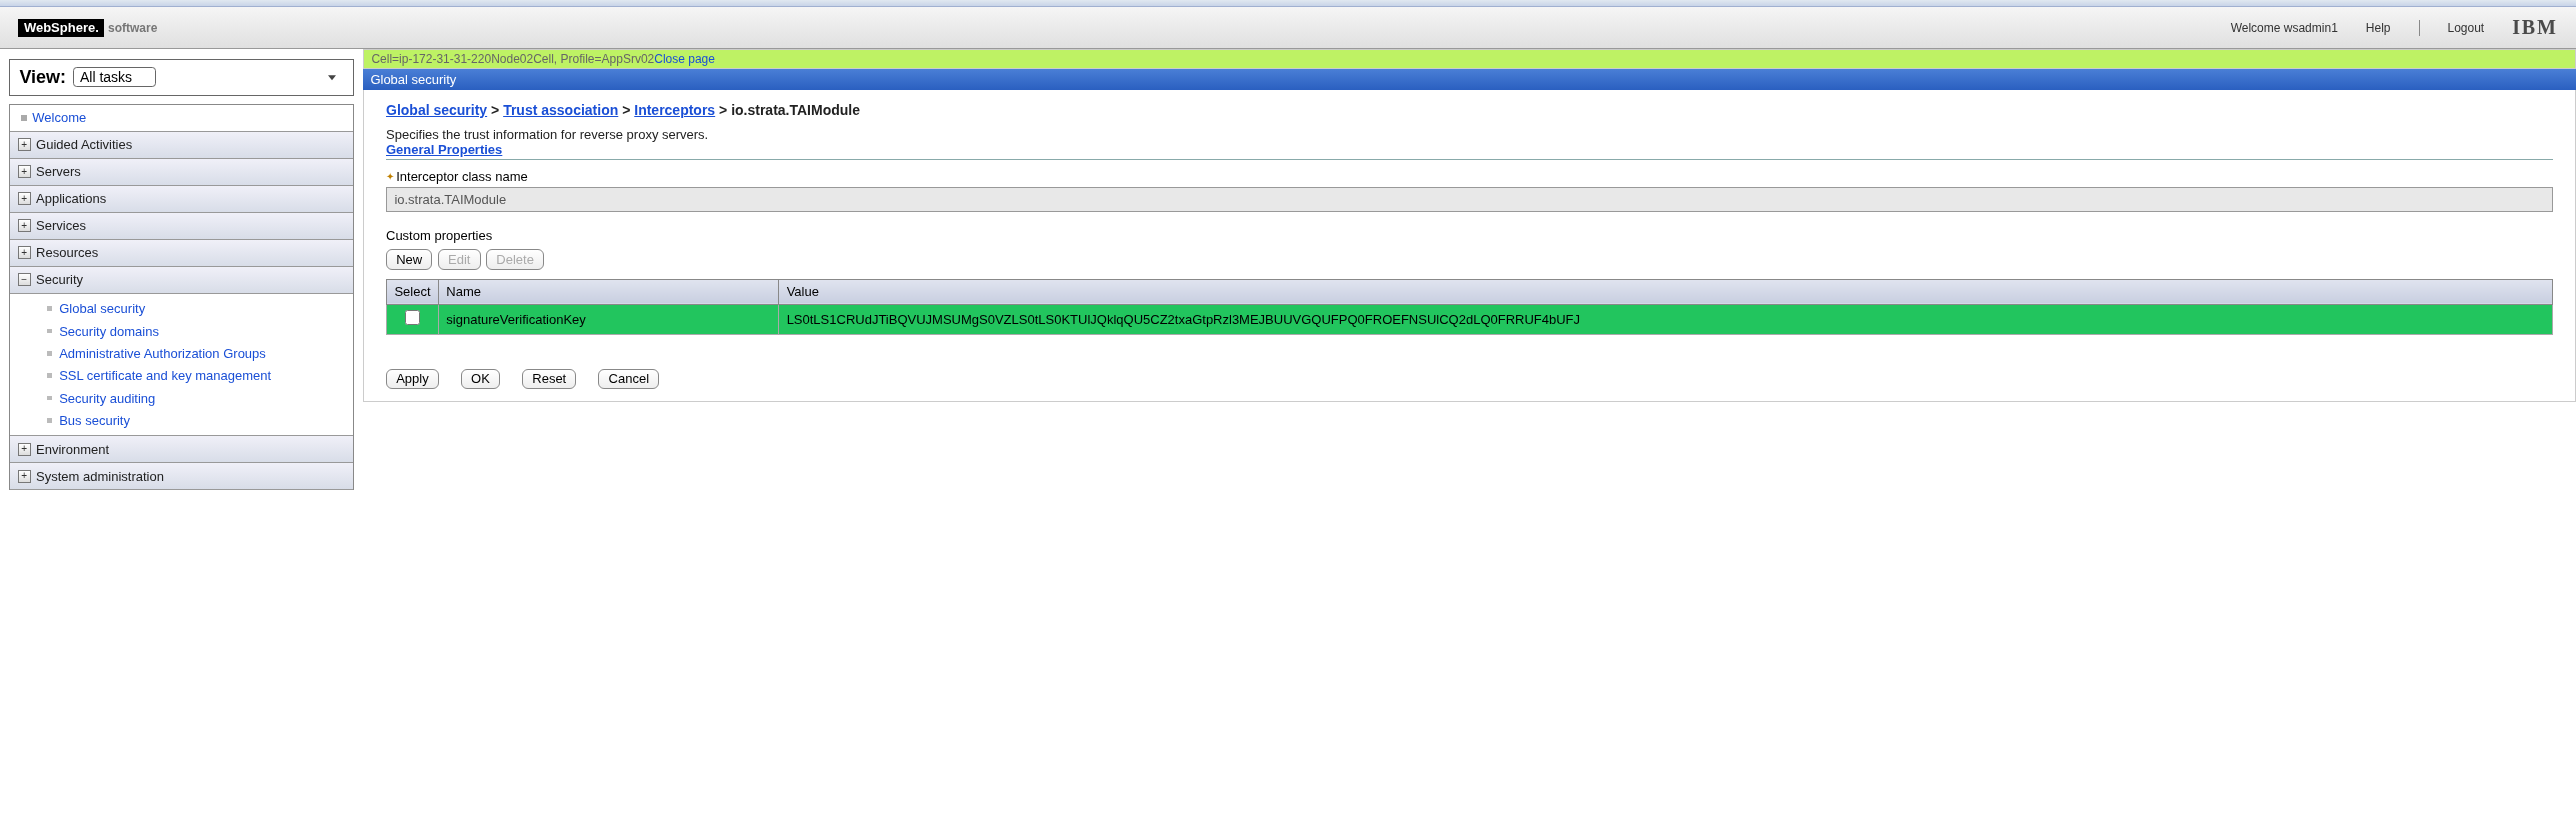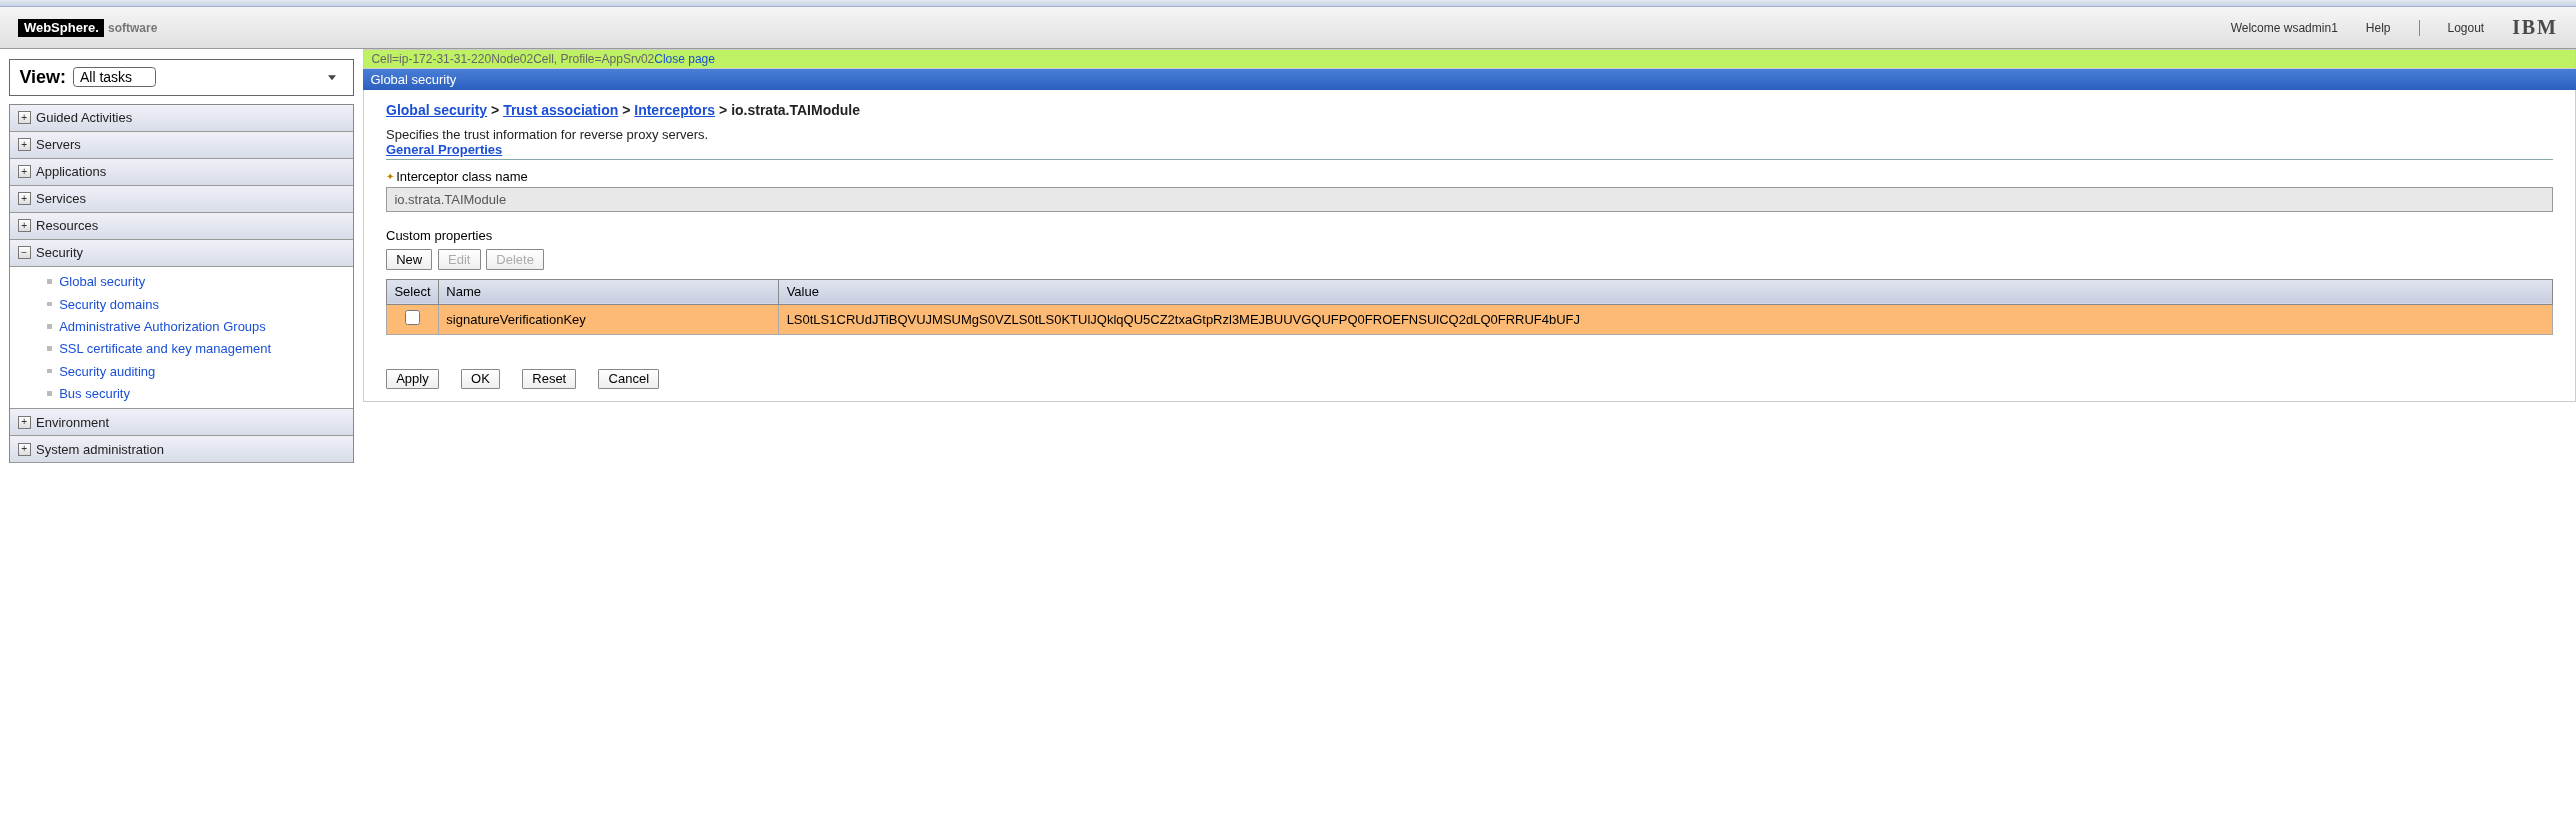--- a/index.html
+++ b/index.html
@@ -258,21 +258,21 @@
       display: flex;
       gap: 5.5px;
       margin-bottom: 9.2px;
     }
     .btn {
       border: 0.9px solid #888;
       background: linear-gradient(180deg, #fff 0%, #eee 100%);
       padding: 1.8px 9.2px;
       font-size: 13px;
       cursor: pointer;
-      border-radius: 1px;
+      border-radius: 6px;
     }
     .btn:disabled {
       color: #aaa;
       cursor: default;
     }
     .table {
       border-collapse: collapse;
       width: 100%;
       border: 0.9px solid #888;
     }
@@ -281,21 +281,21 @@
       background: linear-gradient(180deg, #e0e4ef 0%, #c8cee0 100%);
       border: 0.9px solid #888;
       padding: 4.6px 7.4px;
       font-weight: normal;
       font-size: 13px;
     }
     .table td {
       border: 0.9px solid #aaa;
       padding: 5.5px 7.4px;
       font-size: 13px;
-      background: #fdba74;
+      background: #22c55e;
       white-space: nowrap;
     }
     .table td.select-cell {
       text-align: center;
       width: 46px;
     }
     .checkbox {
       width: 14.7px;
       height: 14.7px;
     }
@@ -329,20 +329,24 @@
     <div class="view-box">
       <span class="view-label">View:</span>
       <div class="view-select-wrap">
         <select class="view-select">
           <option>All tasks</option>
         </select>
       </div>
     </div>
 
     <div class="nav-list">
+      <div class="nav-item welcome">
+        <span class="nav-bullet"></span>
+        <a>Welcome</a>
+      </div>
 
       <div class="nav-item">
         <span class="nav-expander">+</span>
         <span>Guided Activities</span>
       </div>
       <div class="nav-item">
         <span class="nav-expander">+</span>
         <span>Servers</span>
       </div>
       <div class="nav-item">

